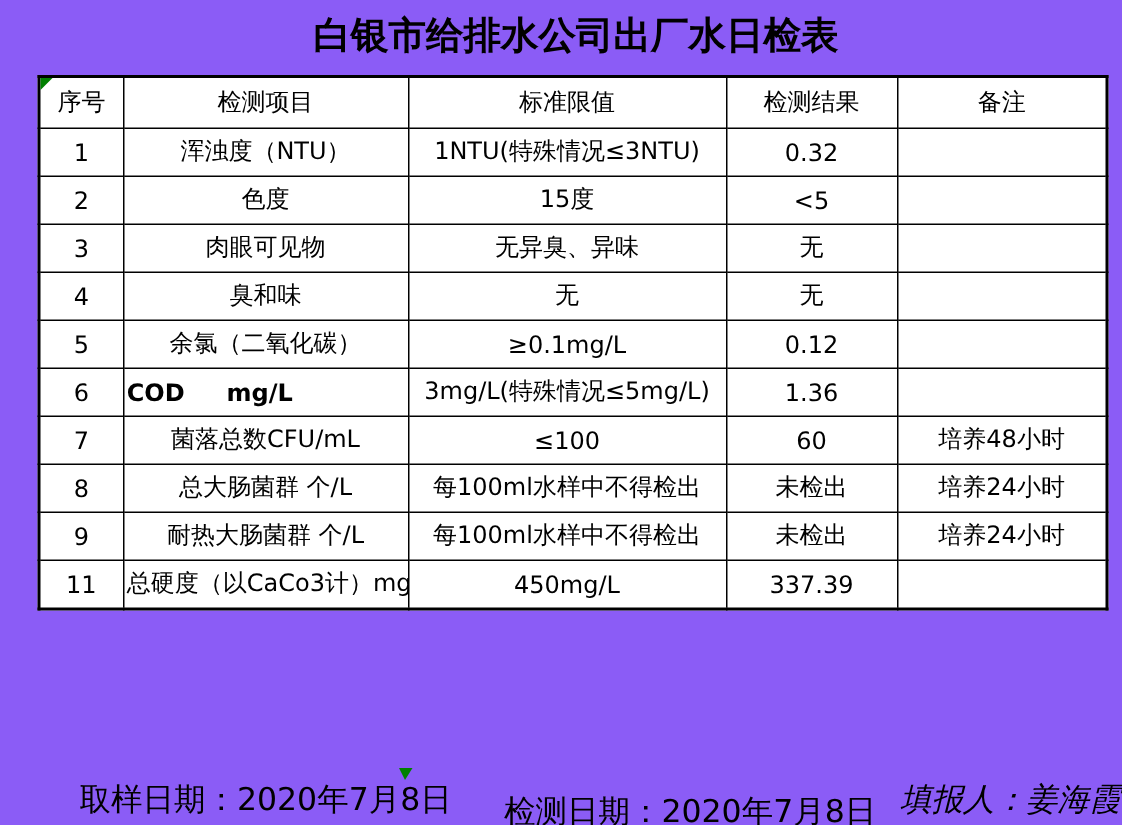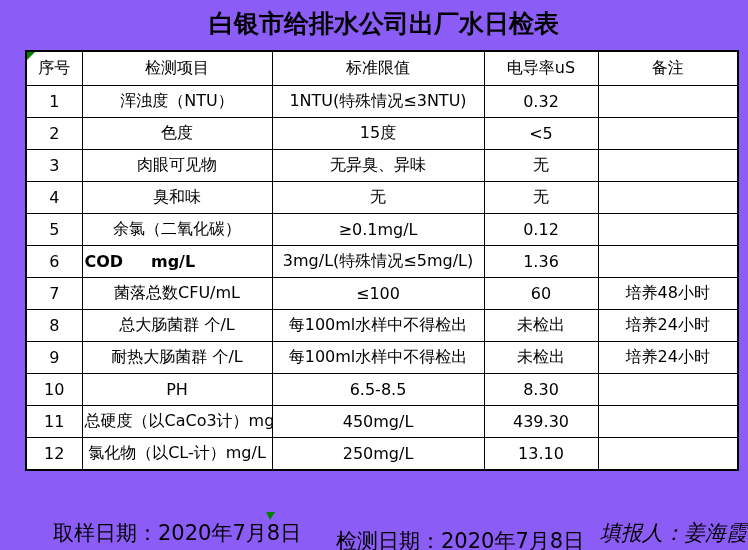--- a/index.html
+++ b/index.html
@@ -50,21 +50,21 @@
       <col style="width:190px">
       <col style="width:212px">
       <col style="width:114px">
       <col style="width:140px">
     </colgroup>
     <thead>
       <tr>
         <th>序号</th>
         <th>检测项目</th>
         <th>标准限值</th>
-        <th>电导率uS</th>
+        <th>检测结果</th>
         <th>备注</th>
       </tr>
     </thead>
     <tbody>
         <tr>
           <td>1</td>
           <td>浑浊度（NTU）</td>
           <td>1NTU(特殊情况≤3NTU)</td>
           <td>0.32</td>
           <td></td>
@@ -119,38 +119,24 @@
           <td>培养24小时</td>
         </tr>
         <tr>
           <td>9</td>
           <td>耐热大肠菌群 个/L</td>
           <td>每100ml水样中不得检出</td>
           <td>未检出</td>
           <td>培养24小时</td>
         </tr>
         <tr>
-          <td>10</td>
-          <td>PH</td>
-          <td>6.5-8.5</td>
-          <td>8.30</td>
-          <td></td>
-        </tr>
-        <tr>
           <td>11</td>
           <td>总硬度（以CaCo3计）mg/L</td>
           <td>450mg/L</td>
-          <td>439.30</td>
-          <td></td>
-        </tr>
-        <tr>
-          <td>12</td>
-          <td>氯化物（以CL-计）mg/L</td>
-          <td>250mg/L</td>
-          <td>13.10</td>
+          <td>337.39</td>
           <td></td>
         </tr>
       </tbody>
   </table>
 
   <div class="corner-marker" style="border-top-color: rgb(0, 128, 0);"></div>
   <div class="bottom-marker" style="border-top-color: rgb(0, 128, 0);"></div>
 
   <div class="footer-line">
     <span class="footer-sampling">取样日期：2020年7月8日</span>

